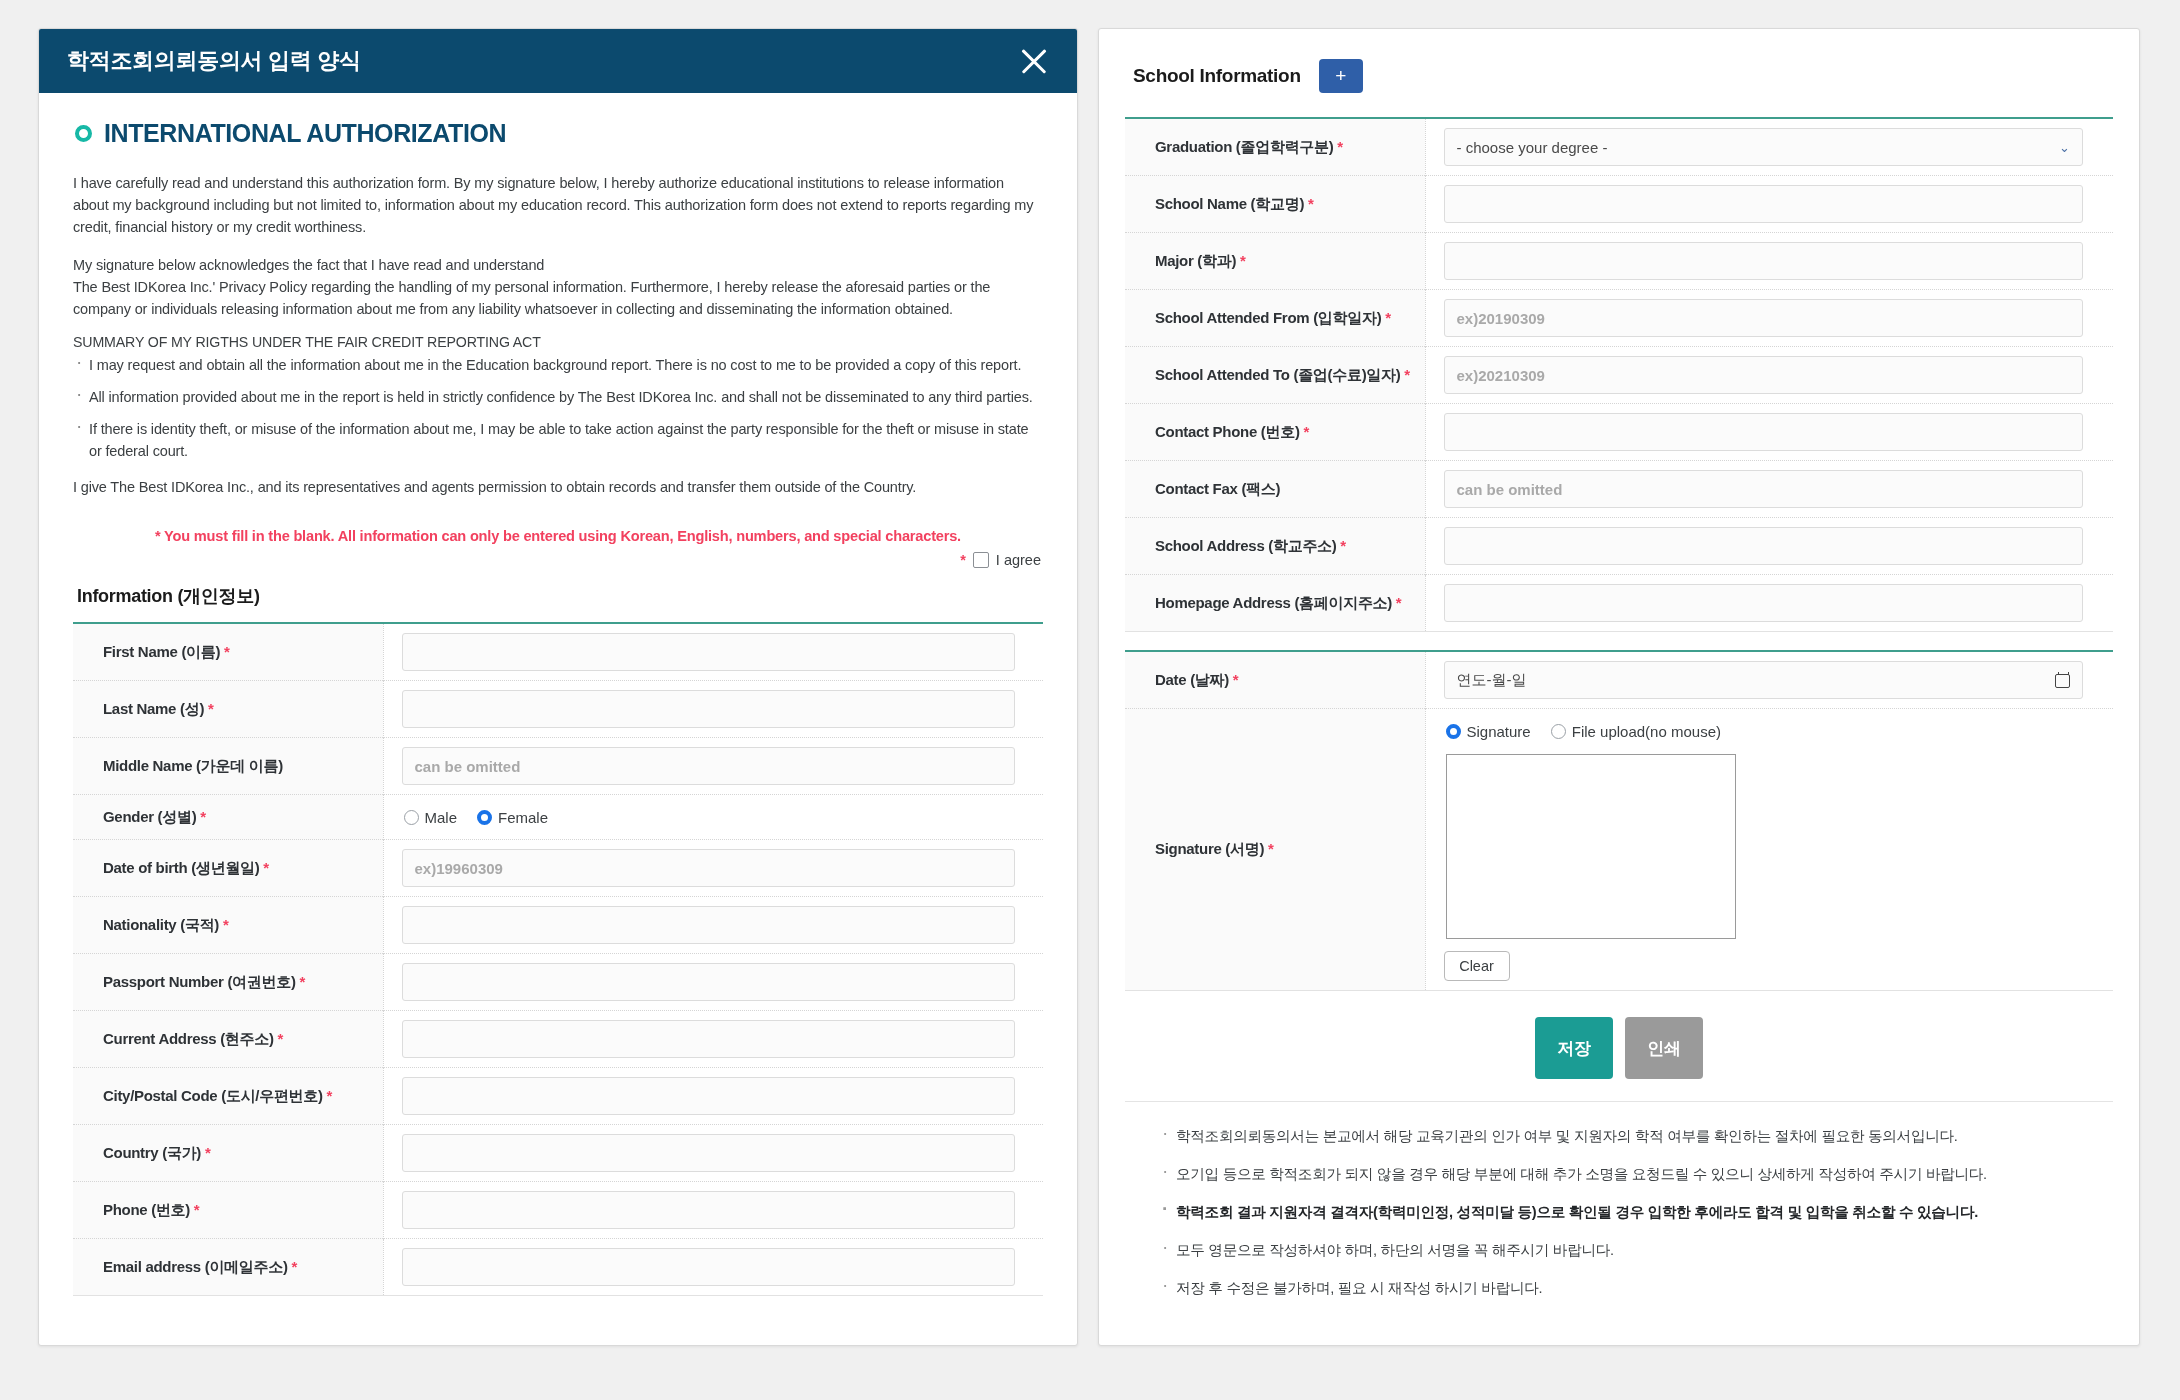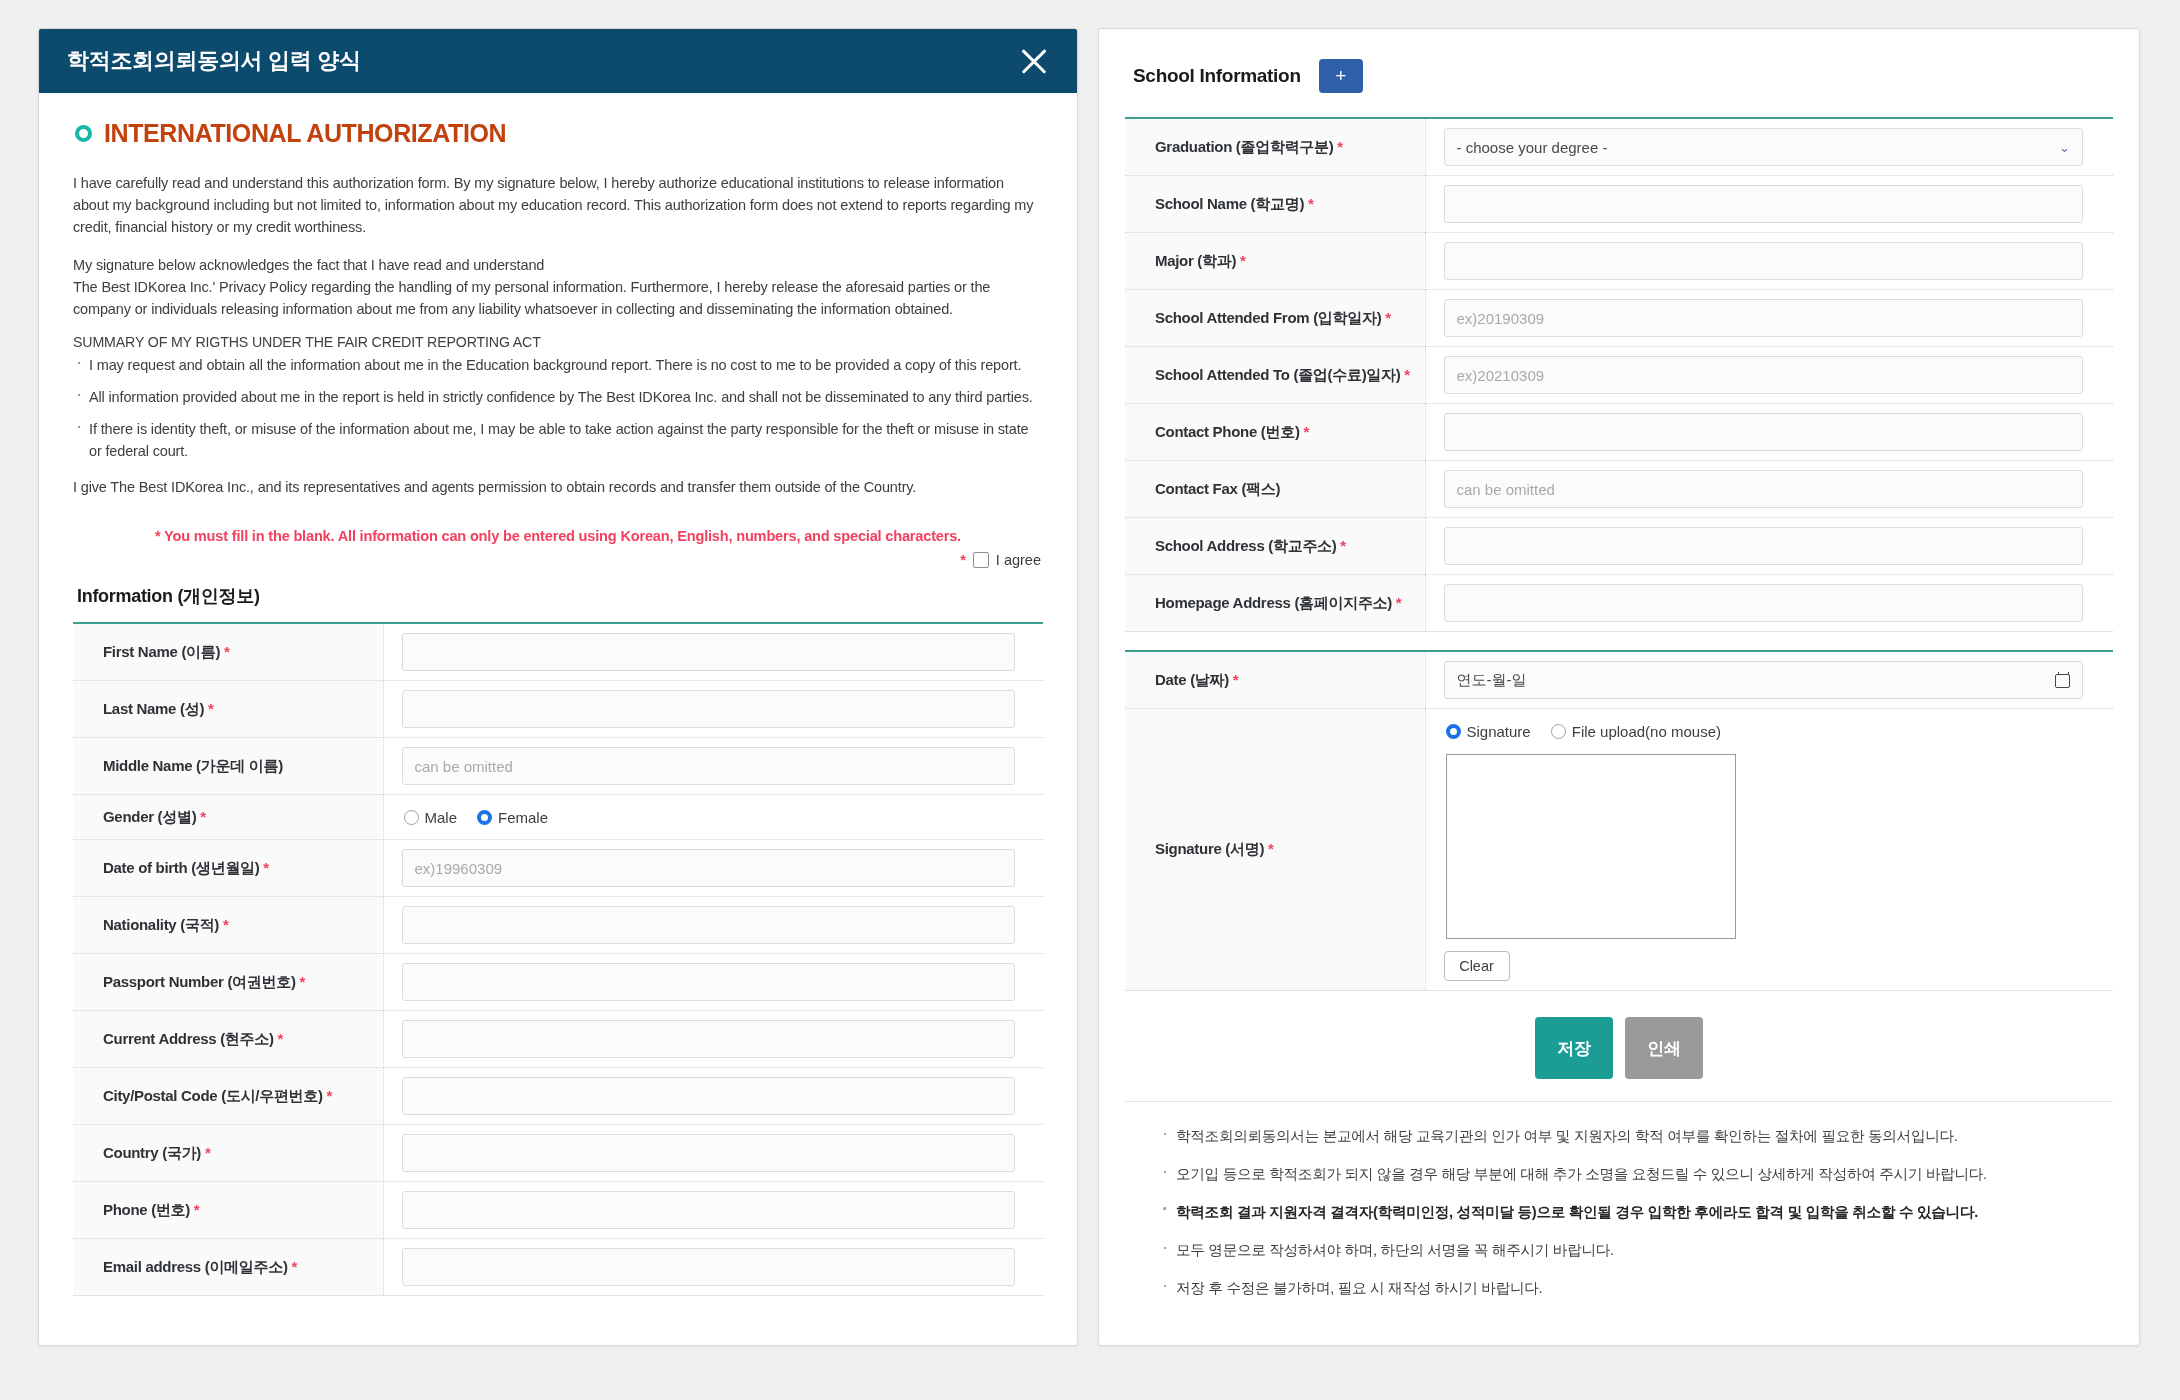--- a/index.html
+++ b/index.html
@@ -46,21 +46,21 @@
     content: ""; position: absolute; left: 1px; top: 16px;
     width: 32px; height: 2.6px; background: #fff; border-radius: 1px;
   }
   .close-btn::before { transform: rotate(45deg); }
   .close-btn::after  { transform: rotate(-45deg); }
 
   .left-body { padding: 26px 34px 0 34px; flex: 1; overflow: hidden; }
 
   .sec-title {
     display: flex; align-items: center; gap: 12px;
-    font-size: 25px; font-weight: bold; color: #c2410c;
+    font-size: 25px; font-weight: bold; color: #0c4a6e;
     letter-spacing: -0.4px;
     margin-bottom: 24px;
   }
   .ring {
     width: 17px; height: 17px; border-radius: 50%;
     border: 4px solid #17b8a6; flex: none;
     margin-left: 2px;
   }
 
   .para {
@@ -121,21 +121,21 @@
     padding: 9px 28px 9px 18px;
     vertical-align: middle;
   }
   .inp {
     width: 100%; height: 38px;
     border: 1px solid #dcdcdc; border-radius: 3px;
     background: #fbfbfb;
     padding: 0 12px;
     font-size: 15px; color: #333;
     font-family: "Liberation Sans", sans-serif;
-    display: flex; align-items: center;
+    display: flex; align-items: center; font-weight: bold;
   }
   .inp .ph { color: #a9a9a9; }
 
   .radio-row { display: flex; align-items: center; gap: 20px; height: 26px; padding-left: 2px; }
   .radio-item { display: flex; align-items: center; gap: 6px; font-size: 15px; color: #3c4043; cursor: pointer; }
   .rd {
     width: 15px; height: 15px; border-radius: 50%;
     border: 1.4px solid #9aa0a6; background: #fff; flex: none;
   }
   .rd.on { border: 4.5px solid #1a73e8; background: #fff; }

